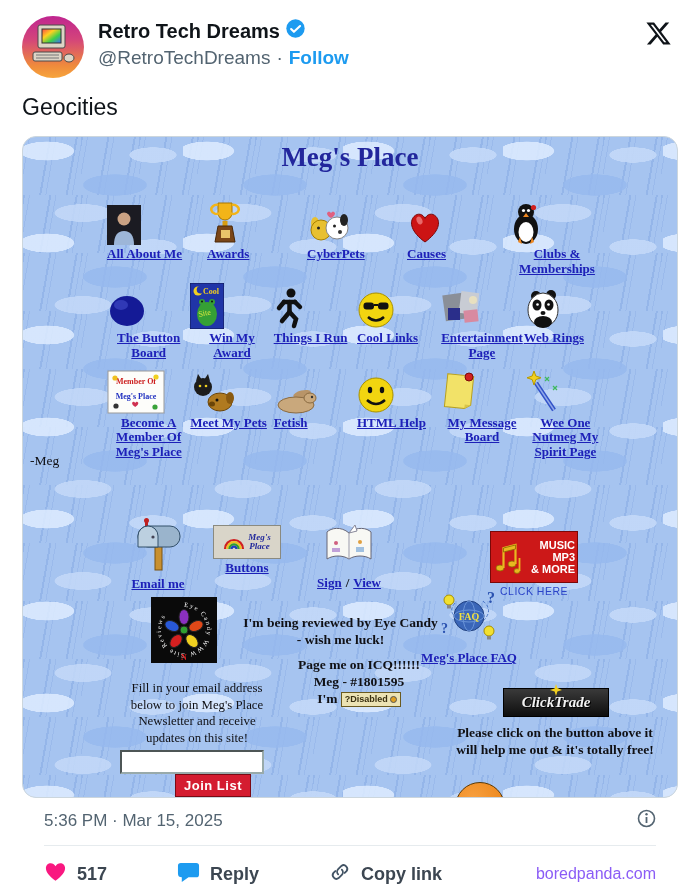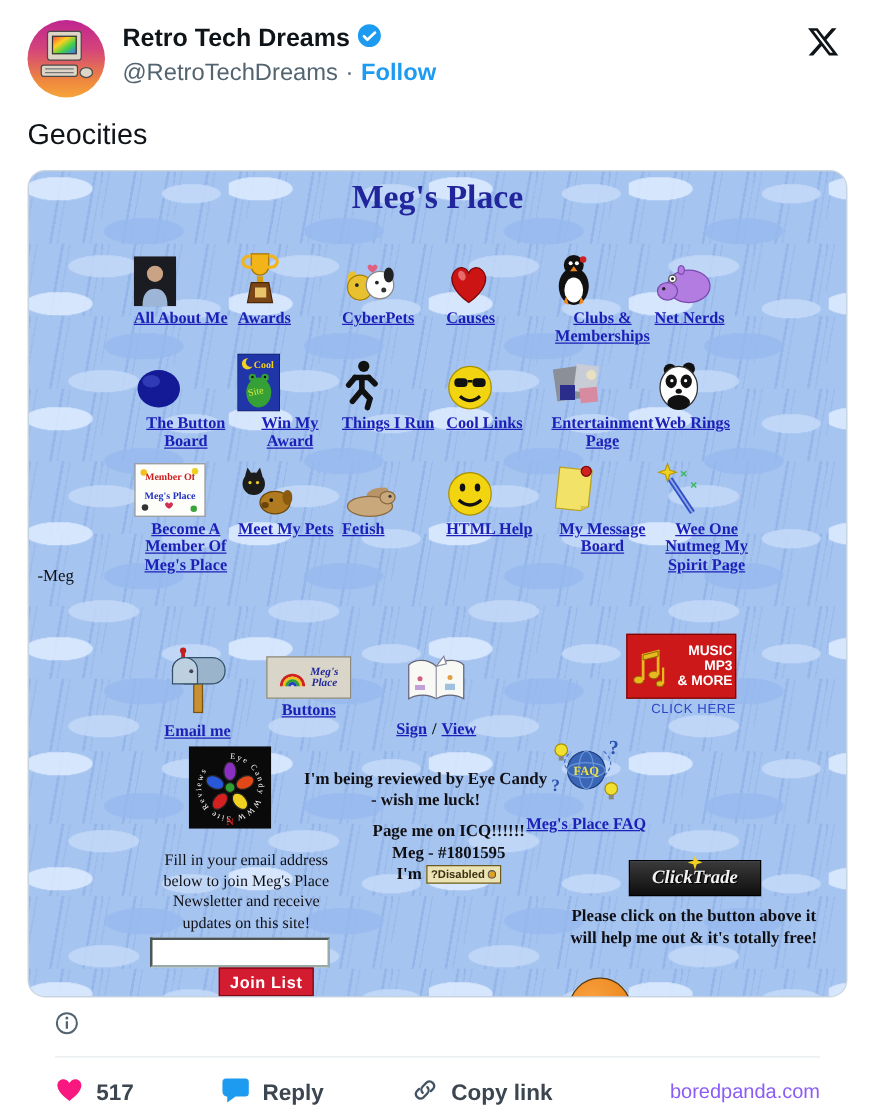--- a/index.html
+++ b/index.html
@@ -166,33 +166,20 @@
                 <circle cx="16.5" cy="9.5" r="1.6" fill="#fff"></circle>
                 <circle cx="21.5" cy="9.5" r="1.6" fill="#fff"></circle>
                 <polygon points="19,12 16,16 22,16" fill="#f08820"></polygon>
                 <circle cx="26.5" cy="6.5" r="2.6" fill="#d02020"></circle>
                 <polygon points="11,41 15,43 13,36" fill="#f08820"></polygon>
                 <polygon points="27,41 23,43 25,36" fill="#f08820"></polygon>
               </svg>
             </span>
           <span class="gc-link">Clubs &amp; Memberships</span>
         </div>
-        <div class="gc-cell">
-          <span class="gc-ic">
-            <svg width="46" height="36">
-                <ellipse cx="27" cy="20" rx="17" ry="13" fill="#b37ce0" stroke="#7a4ab0"></ellipse>
-                <ellipse cx="10" cy="24" rx="8" ry="7" fill="#b37ce0" stroke="#7a4ab0"></ellipse>
-                <circle cx="7" cy="22" r="1.4" fill="#222"></circle>
-                <circle cx="14" cy="14" r="3" fill="#fff" stroke="#555"></circle>
-                <circle cx="14" cy="14" r="1.2" fill="#222"></circle>
-                <ellipse cx="21" cy="7" rx="2.5" ry="3.5" fill="#b37ce0" stroke="#7a4ab0"></ellipse>
-              </svg>
-            </span>
-          <span class="gc-link">Net Nerds</span>
-        </div>
       </div>
 
       <div class="gc-row">
         <div class="gc-cell">
           <span class="gc-ic">
             <svg width="40" height="36">
                 <ellipse cx="20" cy="18" rx="17" ry="15" fill="#141a96"></ellipse>
                 <ellipse cx="14" cy="12" rx="7" ry="5" fill="#3a44c0" opacity="0.75"></ellipse>
               </svg>
             </span>
@@ -398,21 +385,21 @@
             <circle cx="14" cy="20" r="2" fill="#d06080"></circle>
             <circle cx="38" cy="19" r="2" fill="#e0a040"></circle>
             <rect x="34" y="24" width="8" height="5" fill="#a0c0e0"></rect>
             <rect x="10" y="25" width="8" height="4" fill="#c0a0d8"></rect>
           </svg></span>
       <span><span class="gc-link">Sign</span>
         <span style="font-weight:bold;font-size:13px;color:#101014;">/</span>
         <span class="gc-link">View</span></span>
     </div>
 
-    <div class="feat" style="left:456px;top:370px;width:110px;align-items:flex-end;">
+    <div class="feat" style="left:456px;top:394px;width:110px;">
       <span class="badge-music">
         <svg width="30" height="38">
             <g fill="#e8b820" stroke="#8a6a00" stroke-width="0.8">
               <ellipse cx="7" cy="30" rx="4" ry="3"></ellipse>
               <ellipse cx="19" cy="26" rx="4" ry="3"></ellipse>
               <path d="M10.5 30 V10 L22.5 7 V26" fill="none" stroke="#e8b820" stroke-width="2.2"></path>
               <path d="M10.5 10 L22.5 7 L22.5 11 L10.5 14 Z"></path>
               <ellipse cx="24" cy="33" rx="3" ry="2.4"></ellipse>
               <path d="M26.5 33 V20" fill="none" stroke="#e8b820" stroke-width="1.8"></path>
             </g>
@@ -482,20 +469,21 @@
           <path d="M6 0 l1.4 4 L12 6 l-4.6 1.4 L6 12 l-1.4 -4.6 L0 6 l4.6 -1.4 Z" fill="#f2d020"></path>
         </svg>
       <span class="ct-text">ClickTrade</span>
     </div>
     <div class="bold-note" style="position:absolute;left:428px;top:588px;width:208px;">Please click on the button above it will help me out &amp; it's totally free!</div>
 
     <div class="gc-orange"></div>
   </div>
 
   <div class="ts-row">
+    <span>5:36 PM · Mar 15, 2025</span>
     <span>
       <svg width="19" height="19">
           <circle cx="9.5" cy="9.5" r="8" fill="none" stroke="#536471" stroke-width="1.6"></circle>
           <rect x="8.6" y="8" width="1.8" height="6" fill="#536471"></rect>
           <circle cx="9.5" cy="5.3" r="1.2" fill="#536471"></circle>
         </svg>
     </span>
   </div>
 
   <div class="divider"></div>

